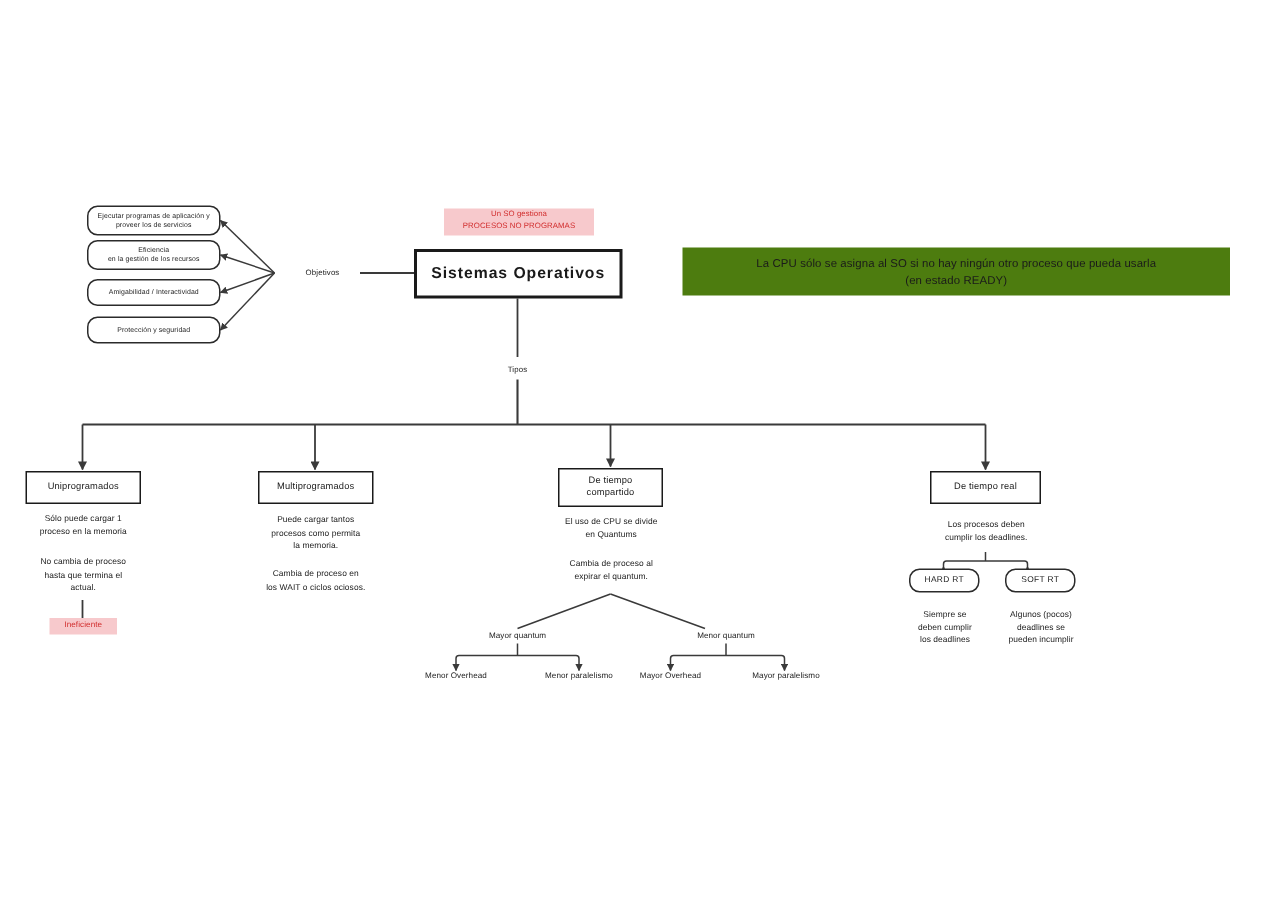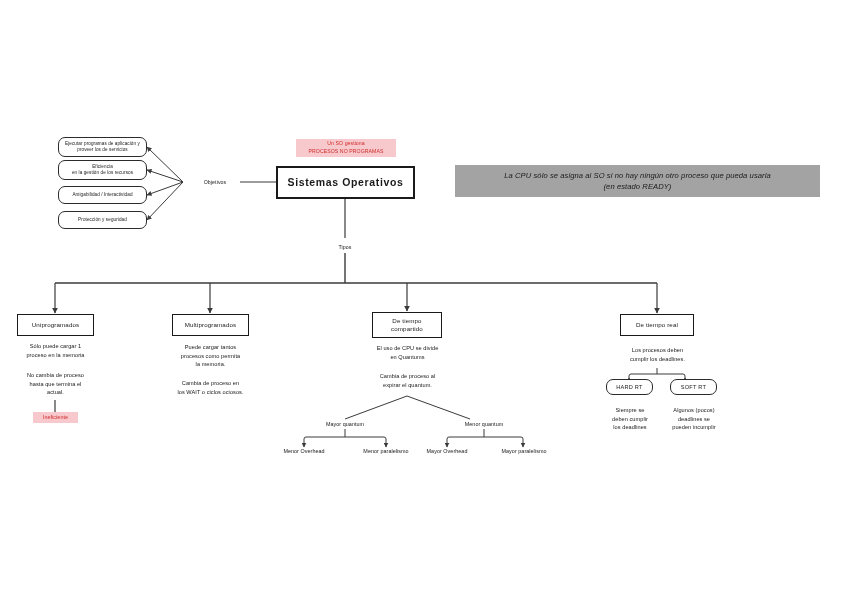--- a/index.html
+++ b/index.html
@@ -64,26 +64,25 @@
   
   .rt-box {
     border: 1px solid #2b2b2b;
     border-radius: 7px;
     background: #ffffff;
     font-size: 5.6px;
     letter-spacing: 0.04em;
   }
   
   .green-note {
-    background: #a3a3a3;
+    background: #4d7c0f;
     font-size: 7.6px;
     letter-spacing: 0.01em;
     line-height: 1.45;
     padding: 4px 8px;
-    font-style: italic;
   }
   
   .plain {
     font-size: 5.6px;
     letter-spacing: 0.01em;
     line-height: 1.55;
   }
   .connector-label {
     font-size: 5.2px;
     letter-spacing: 0.02em;

